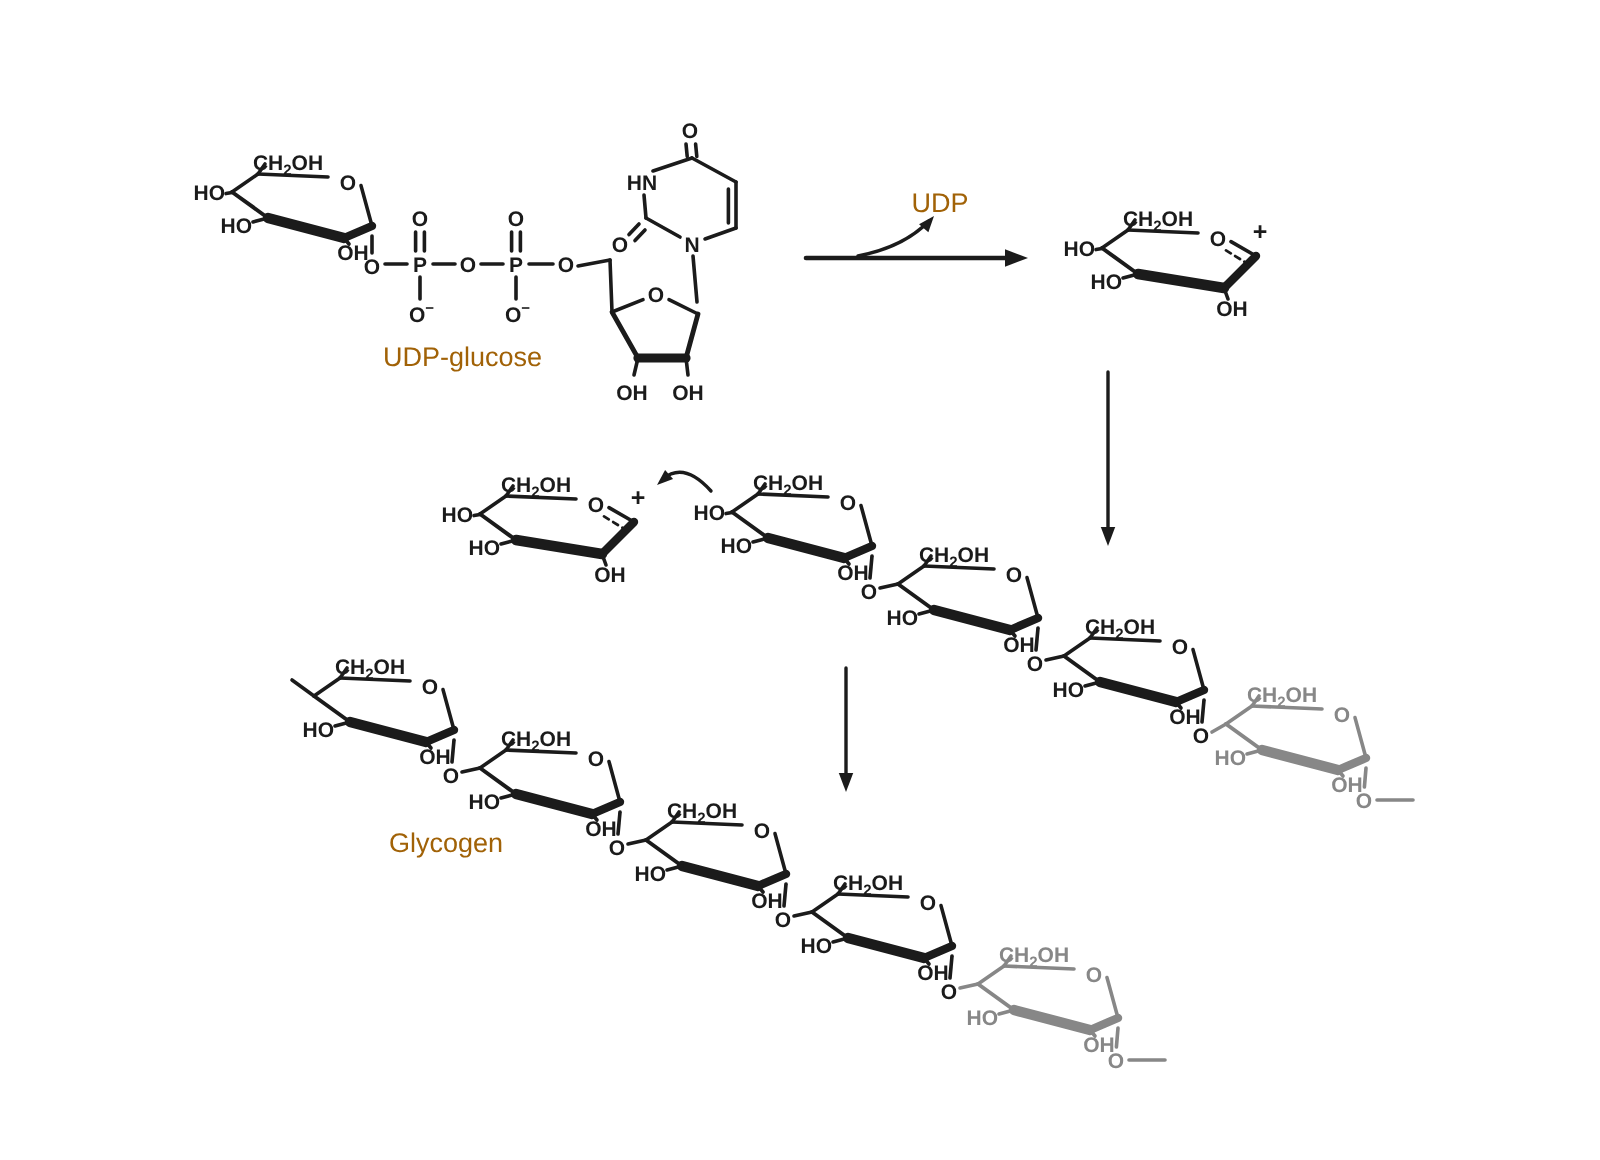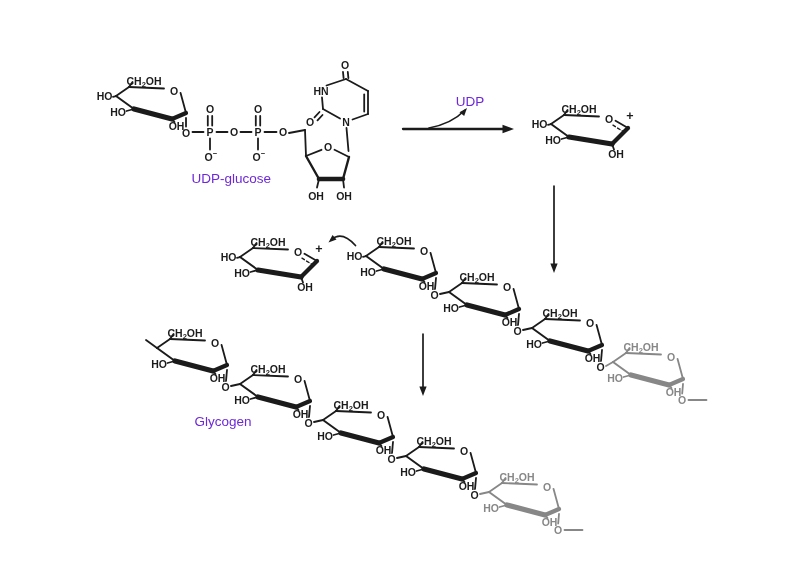--- a/index.html
+++ b/index.html
@@ -1,20 +1,20 @@
 <!DOCTYPE html>
 <html><head>
 <meta charset="utf-8">
 <style>
   html,body{margin:0;padding:0;background:#ffffff;}
   #stage{position:relative;width:800px;height:580px;background:#ffffff;overflow:hidden;
          font-family:"Liberation Sans","DejaVu Sans",sans-serif;}
   #scheme{position:absolute;left:0;top:0;}
   #scheme text{font-family:"Liberation Sans","DejaVu Sans",sans-serif;}
-  .caption{position:absolute;font-size:13.5px;font-weight:400;color:#6d28d9;text-align:center;line-height:16px;}
+  .caption{position:absolute;font-size:13.5px;font-weight:400;color:#a16207;text-align:center;line-height:16px;}
   #cap-udpg{left:181px;top:171px;width:90px;text-align:right;}
   #cap-udp{left:449px;top:94px;width:42px;}
   #cap-gly{left:190px;top:414px;width:66px;}
 </style>
 </head>
 <body>
 
 <div id="stage">
   <svg id="scheme" width="800" height="580" viewBox="0 0 800 580">
     <g id="mol">

